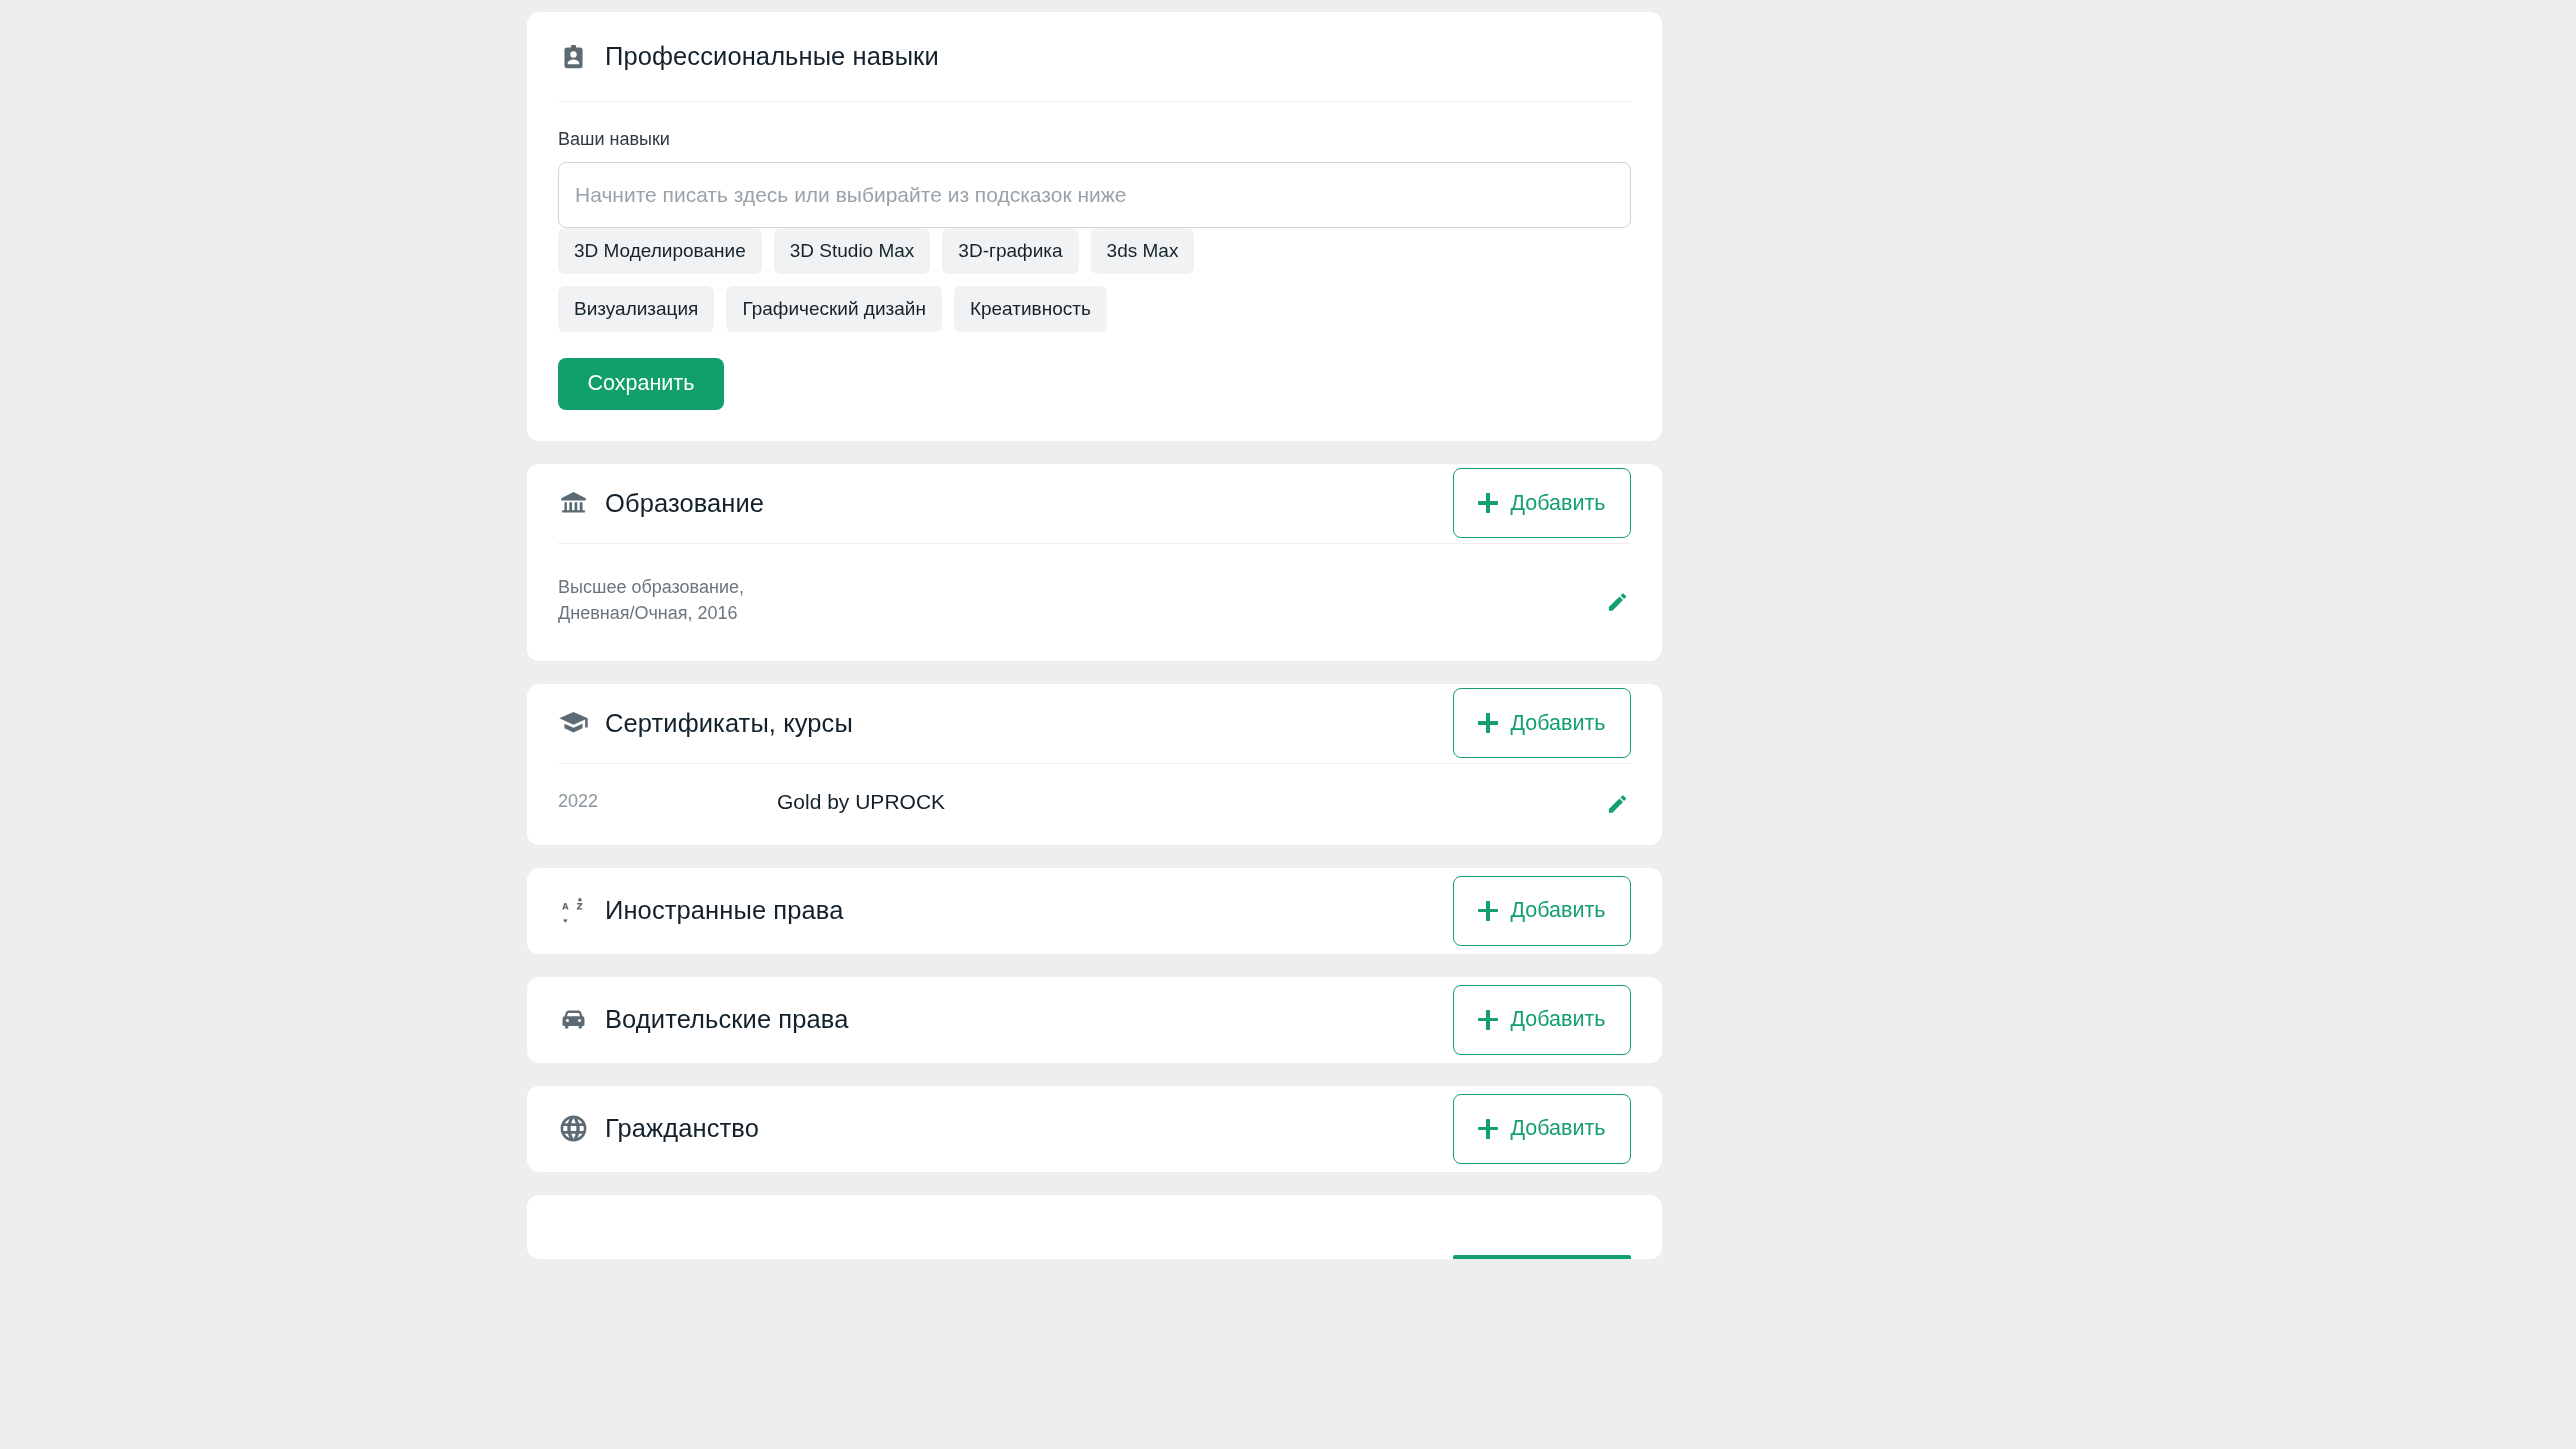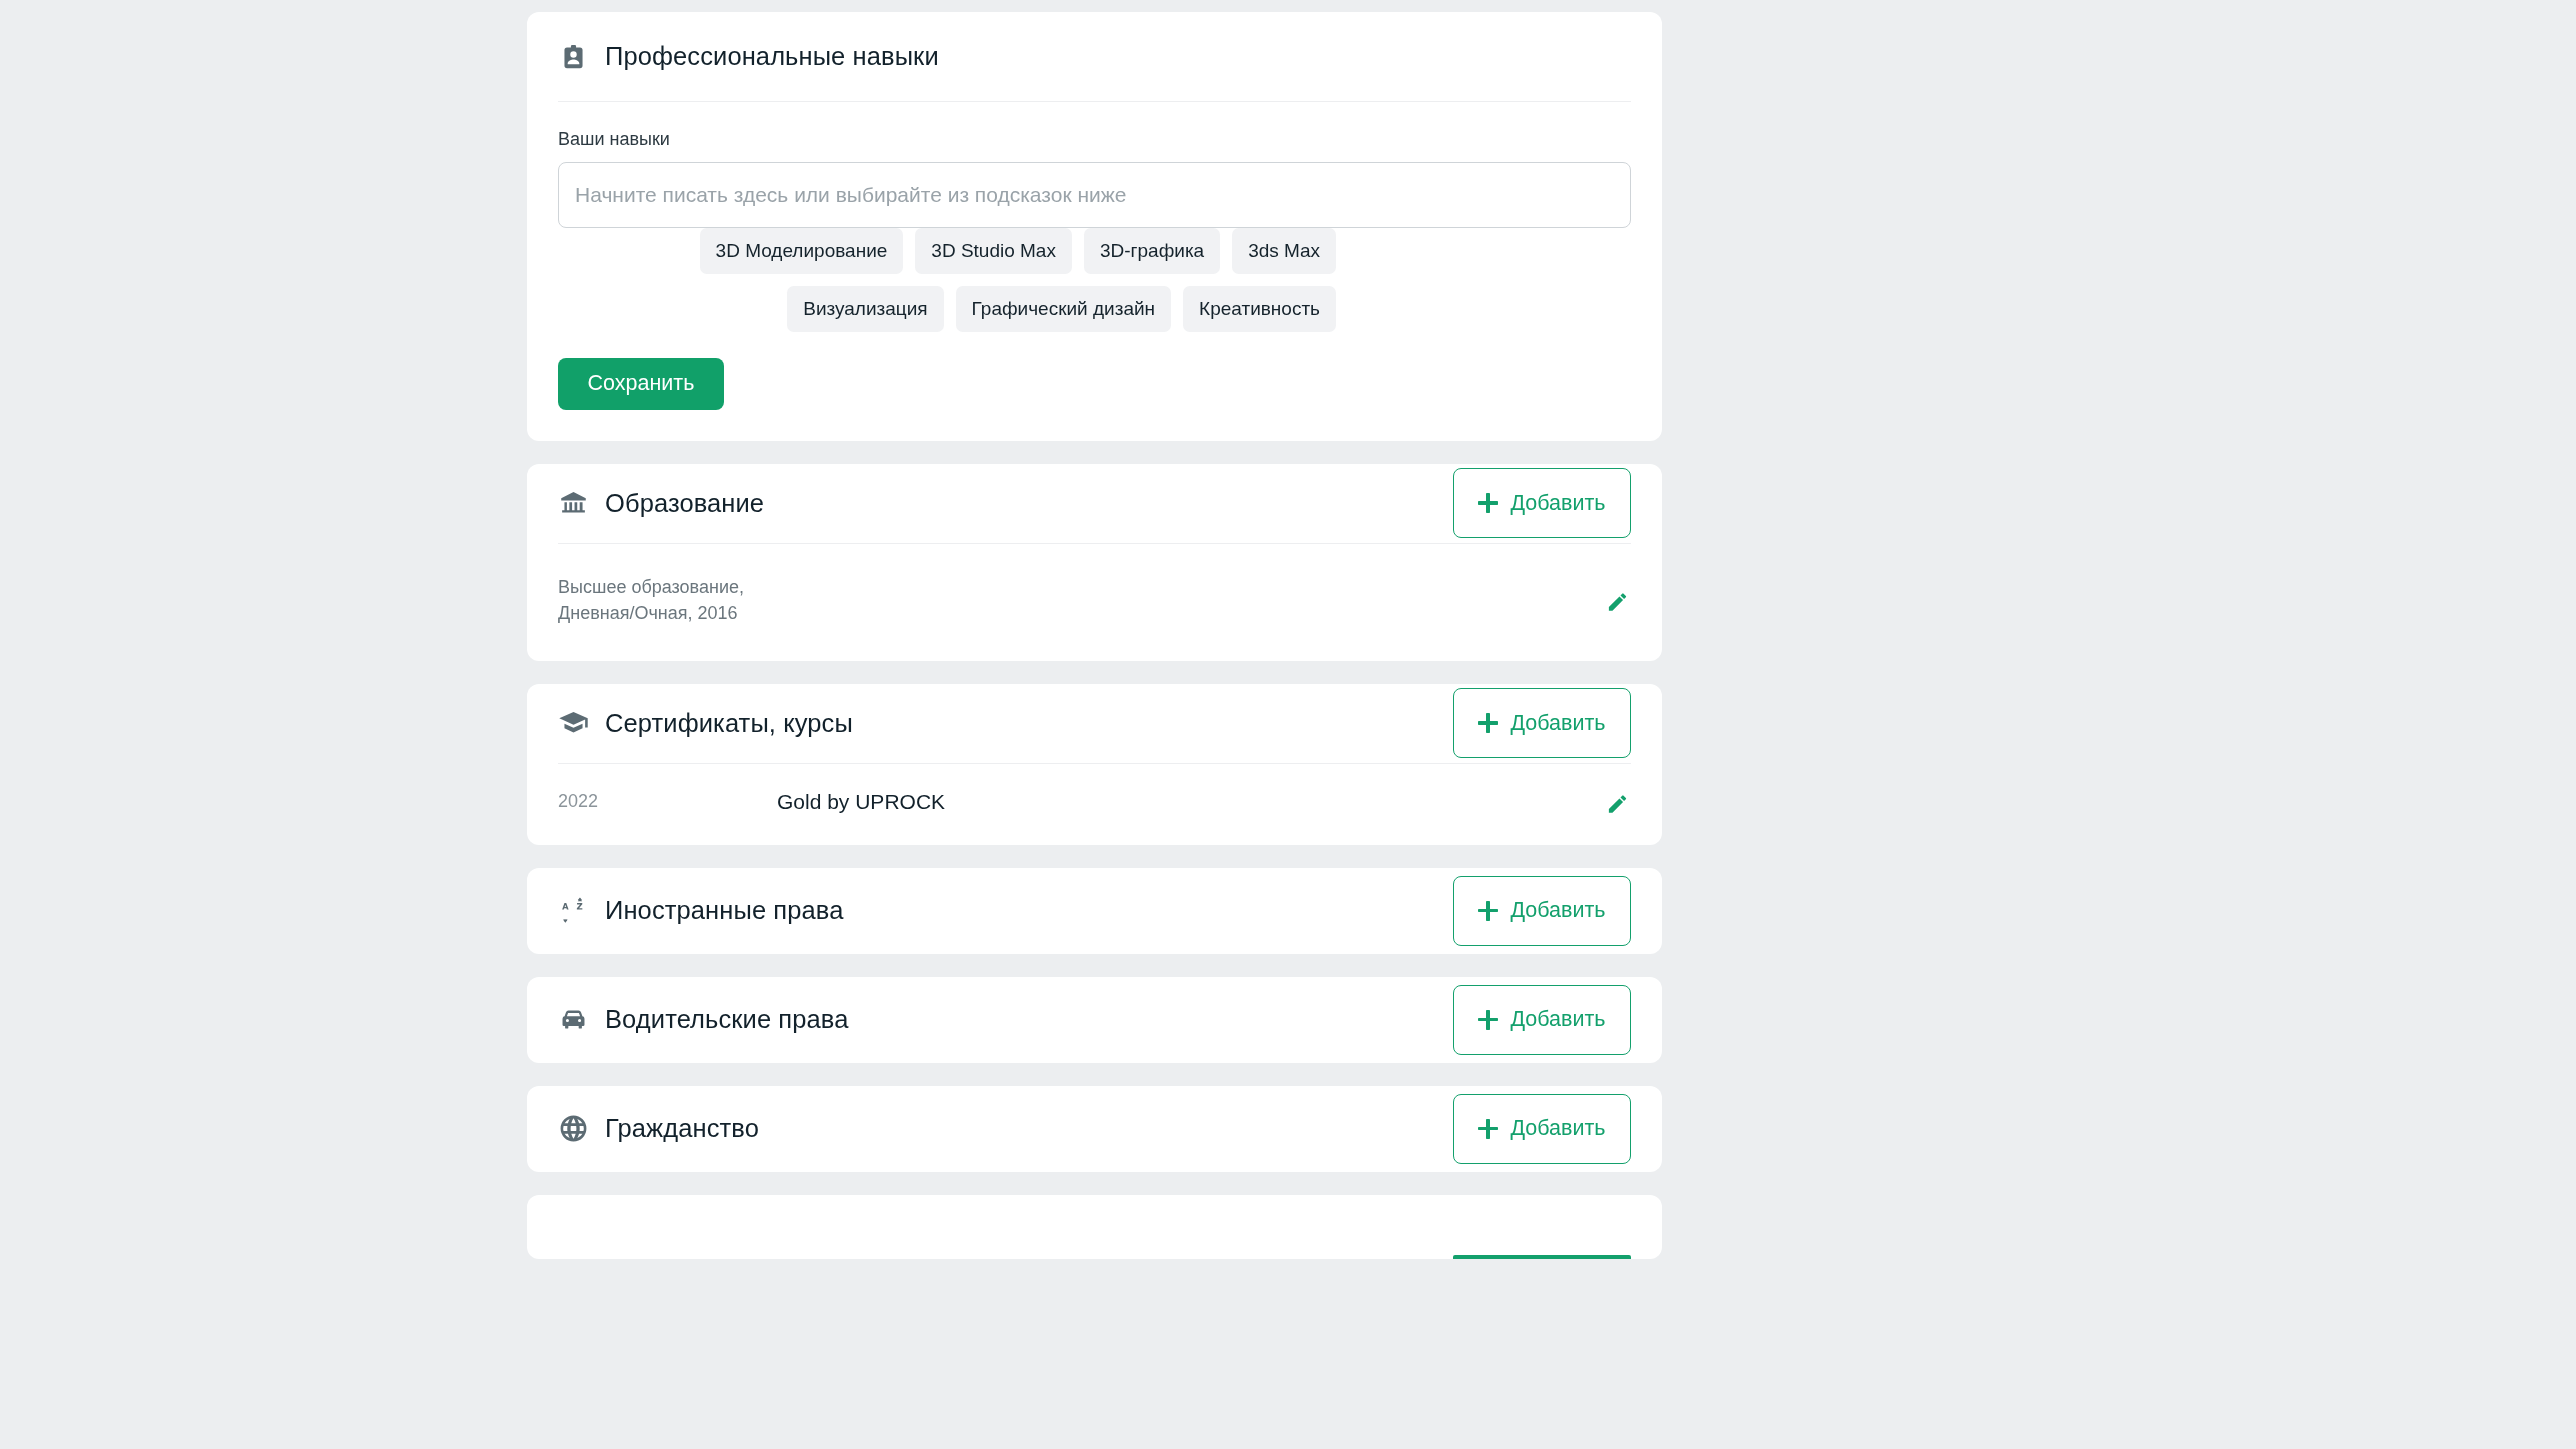--- a/index.html
+++ b/index.html
@@ -139,21 +139,20 @@
     color: #44525b;
     margin-top: 14.8px;
     margin-bottom: 12px;
   }
 
   .chips {
     display: flex;
     flex-wrap: wrap;
     gap: 12px 12px;
     max-width: 778px;
-    justify-content: flex-end;
   }
   .chip {
     background: #f1f2f4;
     border: none;
     border-radius: 6.7px;
     height: 46px;
     padding: 0 16px;
     font-size: 19px;
     font-family: "Liberation Sans", sans-serif;
     color: #15232c;

